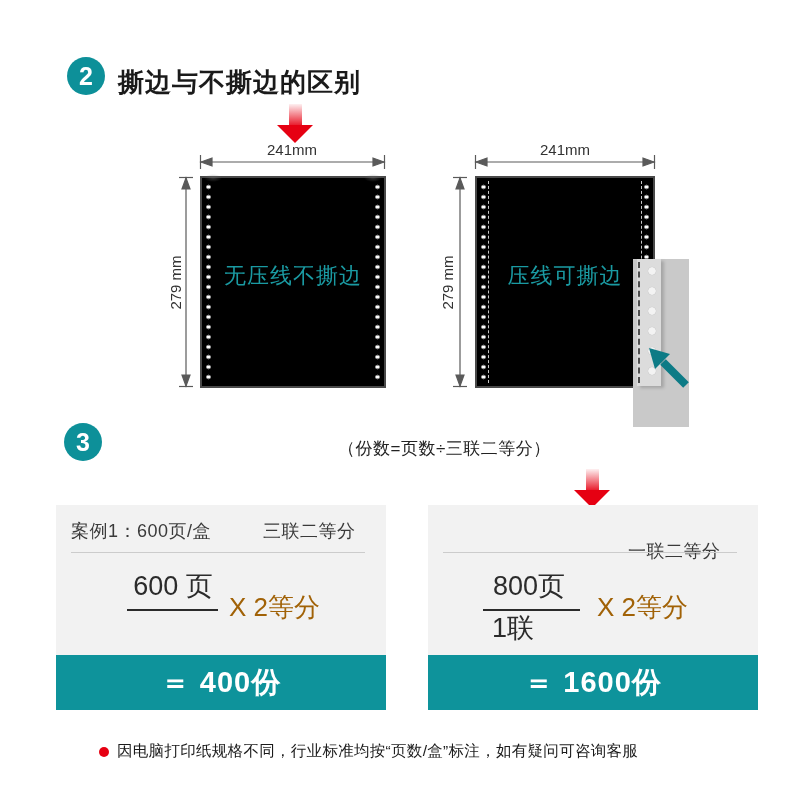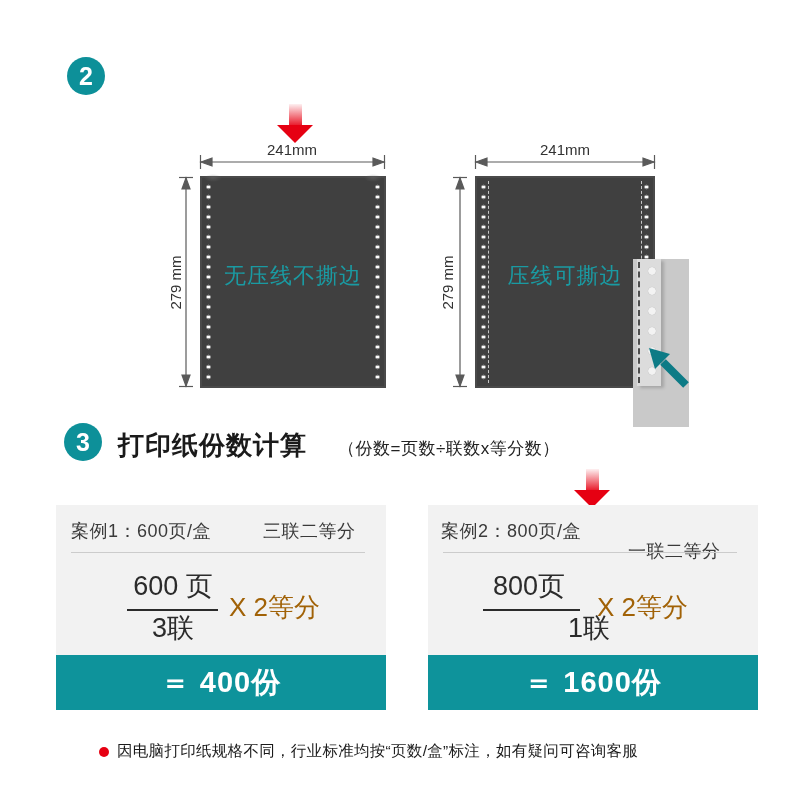--- a/index.html
+++ b/index.html
@@ -20,21 +20,21 @@
   
   .red-arrow{position:absolute;width:36px;}
   .red-arrow .stem{width:13px;height:21px;margin:0 auto;
     background:linear-gradient(to bottom, rgba(230,0,18,0.06), rgba(230,0,18,0.88));}
   .red-arrow .head{width:0;height:0;margin:0 auto;
     border-left:18px solid transparent;border-right:18px solid transparent;
     border-top:18px solid #e60012;}
 
   
   .paper{
-    position:absolute;background:#404040;border:2px solid #4a4a4a;box-sizing:border-box;
+    position:absolute;background:#000000;border:2px solid #4a4a4a;box-sizing:border-box;
   }
   .holes{
     position:absolute;top:4px;bottom:4px;width:7px;
     background-image:radial-gradient(circle at 3.5px 5px, #ffffff 1.1px, #8f8f8f 1.5px, #8f8f8f 2.1px, rgba(0,0,0,0) 2.7px);
     background-size:7px 10px;background-repeat:repeat-y;
   }
   .holes.left{left:3px;} .holes.right{right:3px;}
   .dash-light{position:absolute;top:3px;bottom:3px;width:0;border-left:1px dashed #c6c6c6;}
   .smudge{position:absolute;top:-4px;width:18px;height:8px;border-radius:50%;
     background:radial-gradient(ellipse at center, rgba(110,110,110,0.45), rgba(110,110,110,0) 70%);}
@@ -76,20 +76,21 @@
   .footnote{position:absolute;font-size:15.5px;color:#1a1a1a;letter-spacing:0.3px;}
 </style>
 </head>
 <body>
 
 <div class="stage">
 
   <div class="badge" style="left:67px;top:57px;">
     <span>2</span>
   </div>
+  <div class="sec-title" style="left:118px;top:65px;">撕边与不撕边的区别</div>
 
   <div class="red-arrow" style="left:277px;top:104px;">
     <div class="stem"></div>
     <div class="head"></div>
   </div>
 
   <div class="dim-label" style="left:242px;top:141px;width:100px;">241mm</div>
   <svg class="dim" style="left:199px;top:154px;" width="187" height="16" viewBox="0 0 187 16">
     <g stroke="#5a5a5a" stroke-width="1.2" fill="#5a5a5a">
       <line x1="1.5" y1="1" x2="1.5" y2="15"></line>
@@ -152,44 +153,41 @@
     </div>
     <svg style="position:absolute;left:12px;top:86px;" width="46" height="46" viewBox="0 0 46 46">
       <line x1="41" y1="40" x2="18" y2="17" stroke="#0d7b86" stroke-width="8"></line>
       <polygon points="4,3 25,9 10,24" fill="#0d7b86"></polygon>
     </svg>
   </div>
 
   <div class="badge" style="left:64px;top:423px;">
     <span>3</span>
   </div>
-  <div class="sec-title" style="left:118px;top:428px;">打印纸份数计算</div>
-  <div class="sec-sub" style="left:338px;top:437px;">（份数=页数÷联数x等分数）</div>
+  <div class="sec-sub" style="left:338px;top:437px;">（份数=页数÷三联二等分）</div>
 
   <div class="red-arrow" style="left:574px;top:469px;">
     <div class="stem"></div>
     <div class="head"></div>
   </div>
 
   <div class="case-box" style="left:56px;top:505px;"></div>
   <div class="case-header" style="left:71px;top:519px;">案例1：600页/盒</div>
   <div class="case-header" style="left:263px;top:519px;">三联二等分</div>
   <div class="case-divider" style="left:71px;top:552px;"></div>
   <div class="frac-text" style="left:112px;top:571px;">600 页</div>
   <div class="frac-line" style="left:127px;top:609px;width:91px;"></div>
-  <div class="frac-text" style="left:112px;top:613px;">3联</div>
   <div class="multiplier" style="left:229px;top:592px;">X 2等分</div>
   <div class="result-bar" style="left:56px;top:655px;">＝ 400份</div>
 
   <div class="case-box" style="left:428px;top:505px;"></div>
-  <div class="case-header" style="left:441px;top:519px;">案例2：800页/盒</div>
   <div class="case-header" style="left:628px;top:519px;margin-top:20px;">一联二等分</div>
   <div class="case-divider" style="left:443px;top:552px;"></div>
   <div class="frac-text" style="left:468px;top:571px;">800页</div>
   <div class="frac-line" style="left:483px;top:609px;width:97px;"></div>
-  <div class="frac-text" style="left:488px;top:613px;text-align:right;">1联</div>
+  <div class="frac-text" style="left:452px;top:613px;">1联</div>
   <div class="multiplier" style="left:597px;top:592px;">X 2等分</div>
   <div class="result-bar" style="left:428px;top:655px;">＝ 1600份</div>
 
   <div class="foot-bullet" style="left:99px;top:747px;"></div>
   <div class="footnote" style="left:117px;top:741px;">因电脑打印纸规格不同，行业标准均按“页数/盒”标注，如有疑问可咨询客服</div>
 
 </div>
 
 </body></html>

